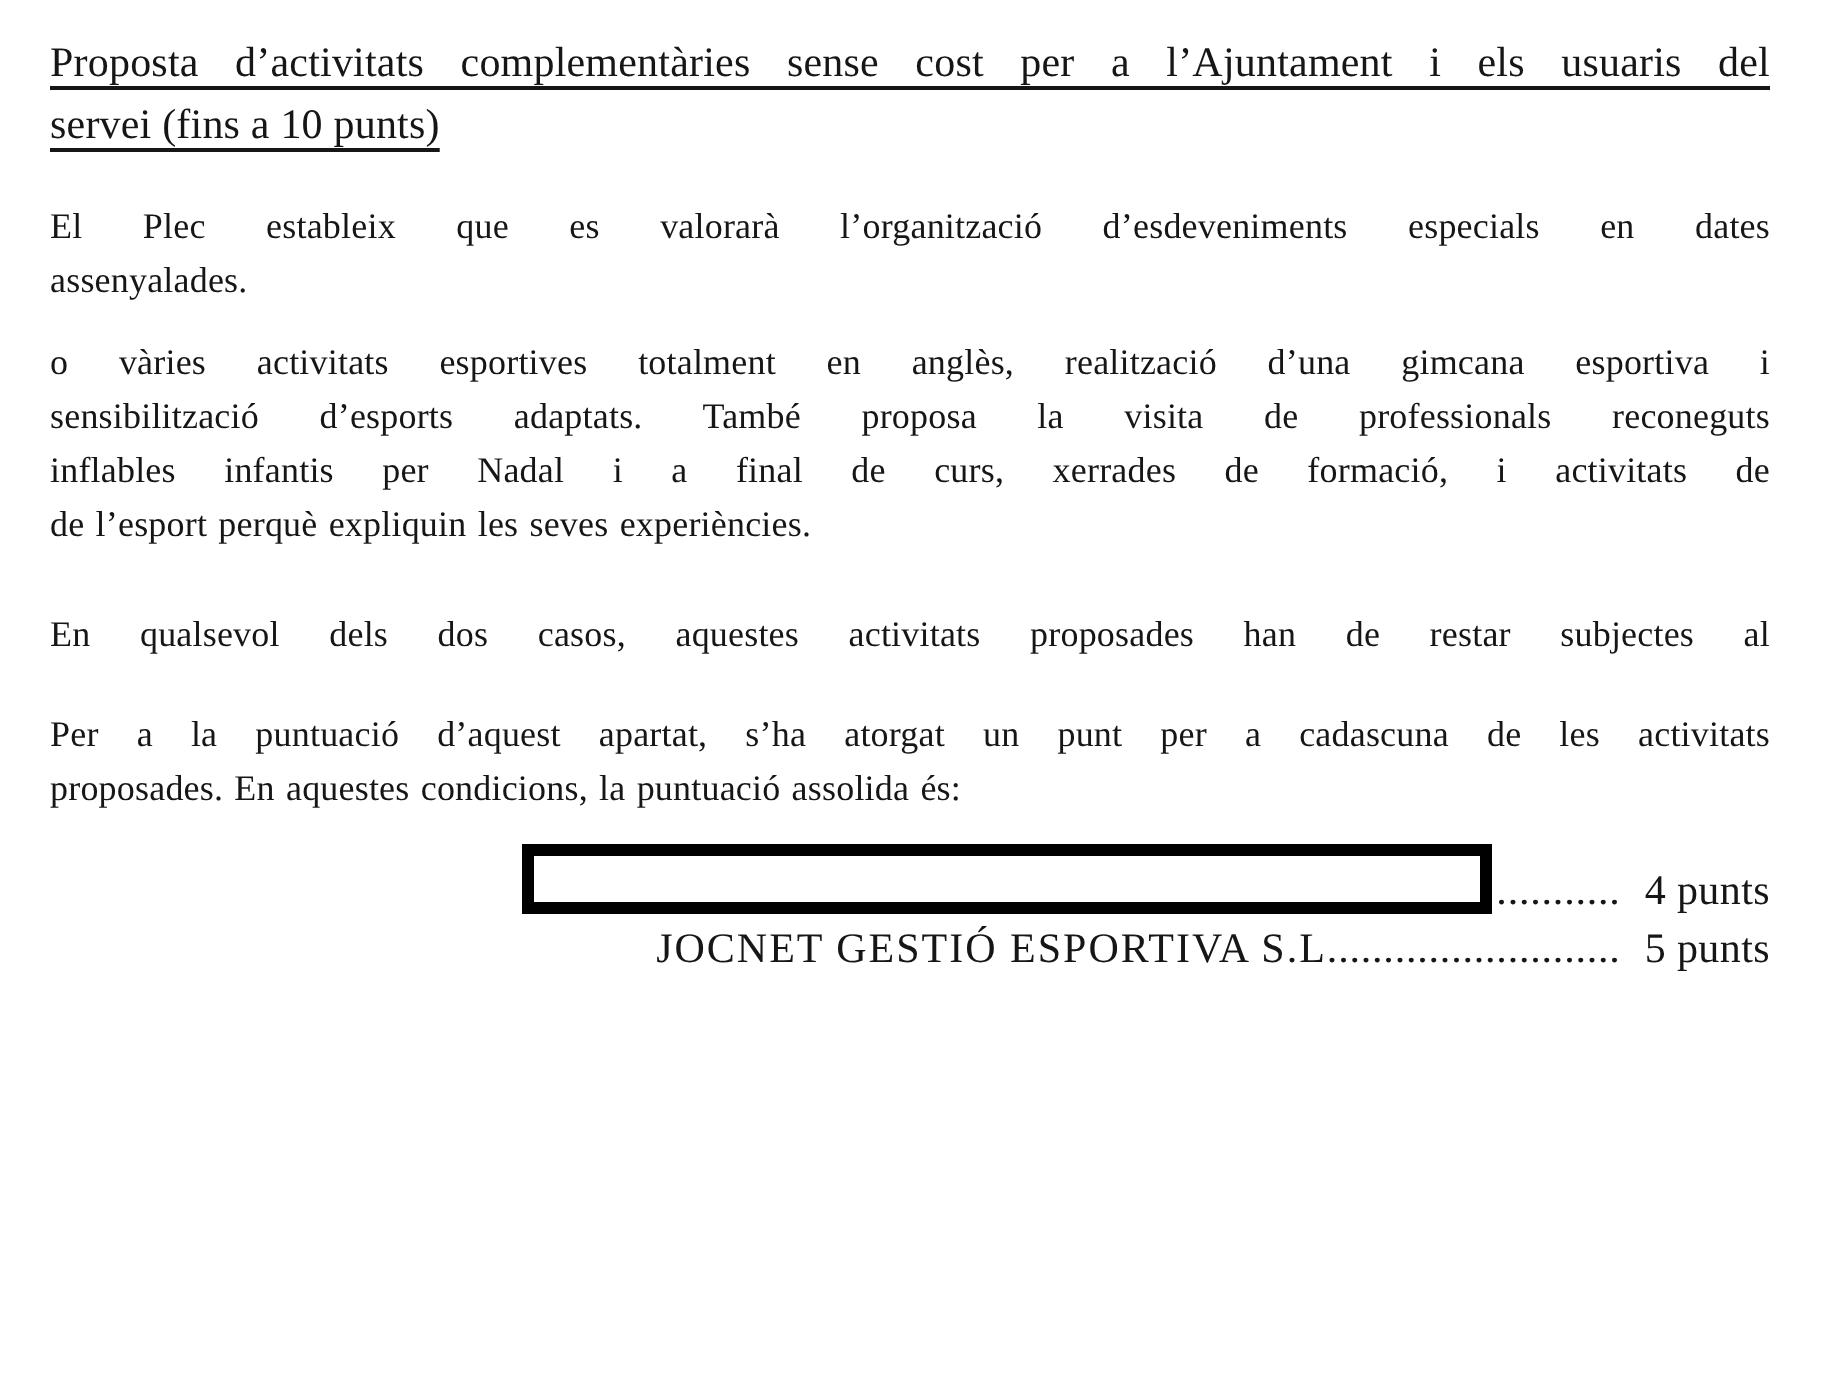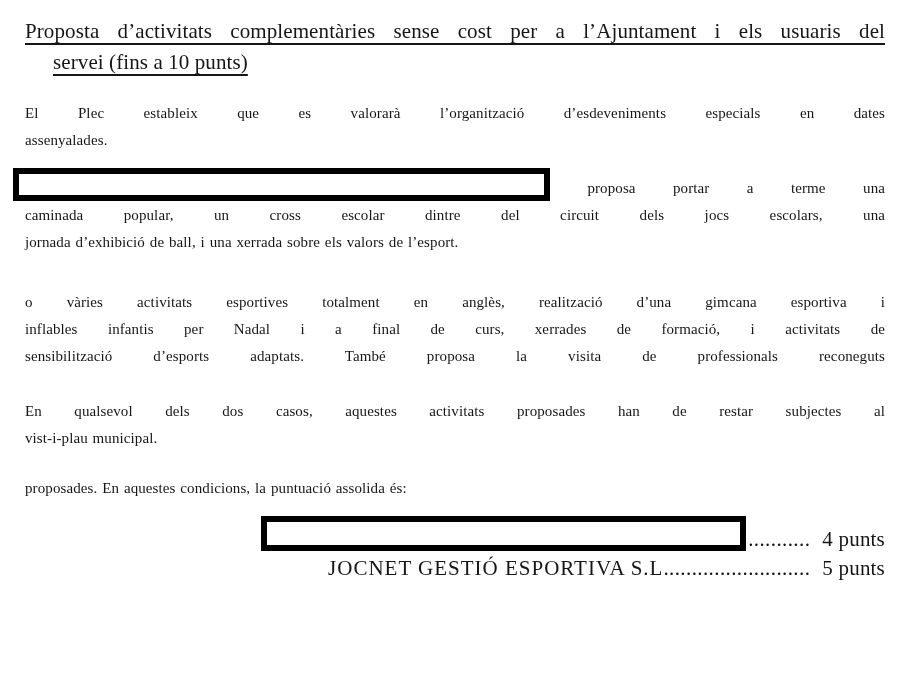--- a/index.html
+++ b/index.html
@@ -17,21 +17,21 @@
   .page {
     width: 912px;
     height: 486px;
     box-sizing: border-box;
     padding: 16px 27px 0 25px;
     filter: blur(0.3px) contrast(1.05);
     font-family: Liberation Serif, serif;
   }
   
   .tline {
-    font-size: 15px;
+    font-size: 18px;
     line-height: 27px;
     text-align: justify;
     text-align-last: justify;
     letter-spacing: 0.1px;
     word-spacing: 1px;
   }
   .tline.last {
     text-align: right;
     text-align-last: left;
   }
@@ -42,21 +42,20 @@
     text-decoration: underline;
     text-decoration-thickness: 2px;
     text-underline-offset: 5px;
     text-align: justify;
     text-align-last: justify;
     letter-spacing: 0.1px;
   }
   .hline.last {
     text-align: left;
     text-align-last: left;
-    margin-left: 28px;
   }
   .heading        { margin: 0 0 22px 0; }
   .para-intro     { margin: 0 0 14px 0; }
   .para-proposal  { margin: 0 0 33px 0; }
   .para-jocnet    { margin: 0 0 28px 0; }
   .para-condition { margin: 0 0 23px 0; }
   .para-scoring   { margin: 0 0 14px 0; }
 
   
   .redaction {
@@ -99,38 +98,34 @@
   <div class="heading">
     <div class="hline">Proposta d’activitats complementàries sense cost per a l’Ajuntament i els usuaris del</div>
     <div class="hline last">servei (fins a 10 punts)</div>
   </div>
 
   <div class="para-intro">
     <div class="tline">El Plec estableix que es valorarà l’organització d’esdeveniments especials en dates</div>
     <div class="tline last">assenyalades.</div>
   </div>
 
-  <div class="para-proposal">
-    <div class="tline"><span class="redaction redaction-inline"></span> <span>proposa portar a terme una</span></div>
-    <div class="tline">caminada popular, un cross escolar dintre del circuit dels jocs escolars, una</div>
-    <div class="tline last">jornada d’exhibició de ball, i una xerrada sobre els valors de l’esport.</div>
-  </div>
 
   <div class="para-jocnet">
     <div class="tline">o vàries activitats esportives totalment en anglès, realització d’una gimcana esportiva i</div>
+    <div class="tline">sensibilització d’esports adaptats. També proposa la visita de professionals reconeguts</div>
     <div class="tline">inflables infantis per Nadal i a final de curs, xerrades de formació, i activitats de</div>
-    <div class="tline">sensibilització d’esports adaptats. També proposa la visita de professionals reconeguts</div>
+    <div class="tline last">de l’esport perquè expliquin les seves experiències.</div>
   </div>
 
   <div class="para-condition">
     <div class="tline">En qualsevol dels dos casos, aquestes activitats proposades han de restar subjectes al</div>
-    <div class="tline last">vist-i-plau municipal.</div>
   </div>
 
   <div class="para-scoring">
+    <div class="tline">Per a la puntuació d’aquest apartat, s’ha atorgat un punt per a cadascuna de les activitats</div>
     <div class="tline last">proposades. En aquestes condicions, la puntuació assolida és:</div>
   </div>
 
   <div>
     <div class="score-row score-row-1"><span class="redaction redaction-score"></span><span class="leader">...........</span><span class="points-gap"></span><span>4 punts</span></div>
     <div class="score-row score-row-2"><span class="score-name">JOCNET GESTIÓ ESPORTIVA S.L</span><span class="leader">..........................</span><span class="points-gap"></span><span>5 punts</span></div>
   </div>
 
 </div>
 

